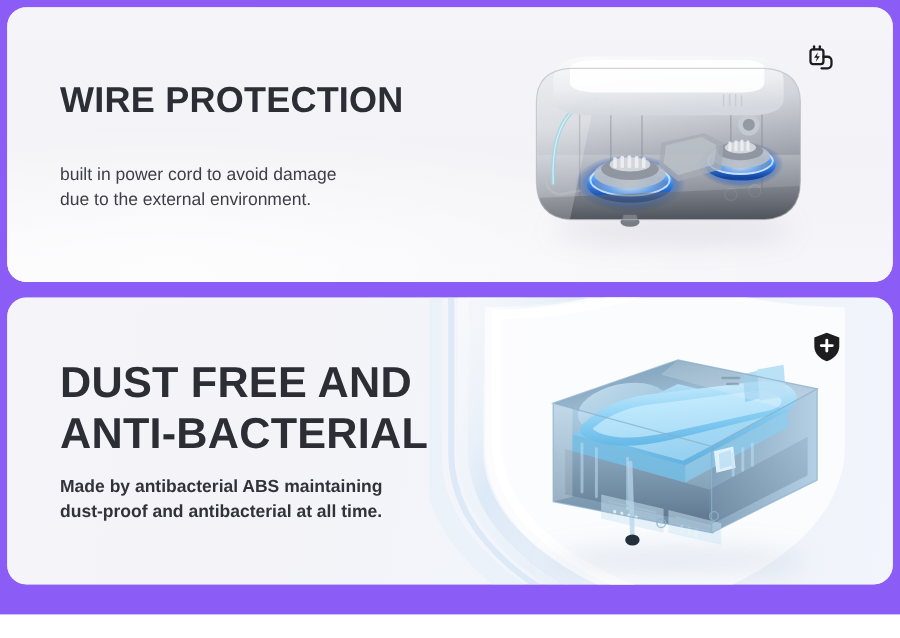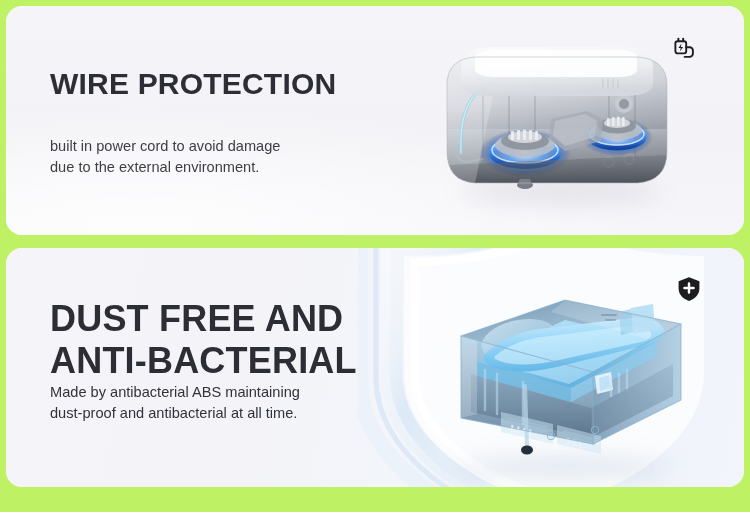--- a/index.html
+++ b/index.html
@@ -11,21 +11,21 @@
     overflow: hidden;
     background: #ffffff;
     font-family: "Liberation Sans", sans-serif;
     -webkit-font-smoothing: antialiased;
   }
 
   .page {
     position: relative;
     width: 750px;
     height: 512px;
-    background: #bef264;
+    background: #8b5cf6;
   }
 
   
   .panel {
     position: absolute;
     left: 6px;
     width: 738px;
     border-radius: 16px;
     overflow: hidden;
     background: #f4f3f7;
@@ -87,22 +87,23 @@
     line-height: 1.45;
     white-space: pre-line;
   }
   .panel-1 .subcopy {
     margin-top: 34px;
     font-size: 14.6px;
     font-weight: 400;
     color: #3e3e46;
   }
   .panel-2 .subcopy {
+    margin-top: 14px;
     font-size: 14.6px;
-    font-weight: 400;
+    font-weight: 700;
     color: #32323a;
   }
 
   
   .badge {
     position: absolute;
     z-index: 6;
     width: 30px;
     height: 30px;
   }

